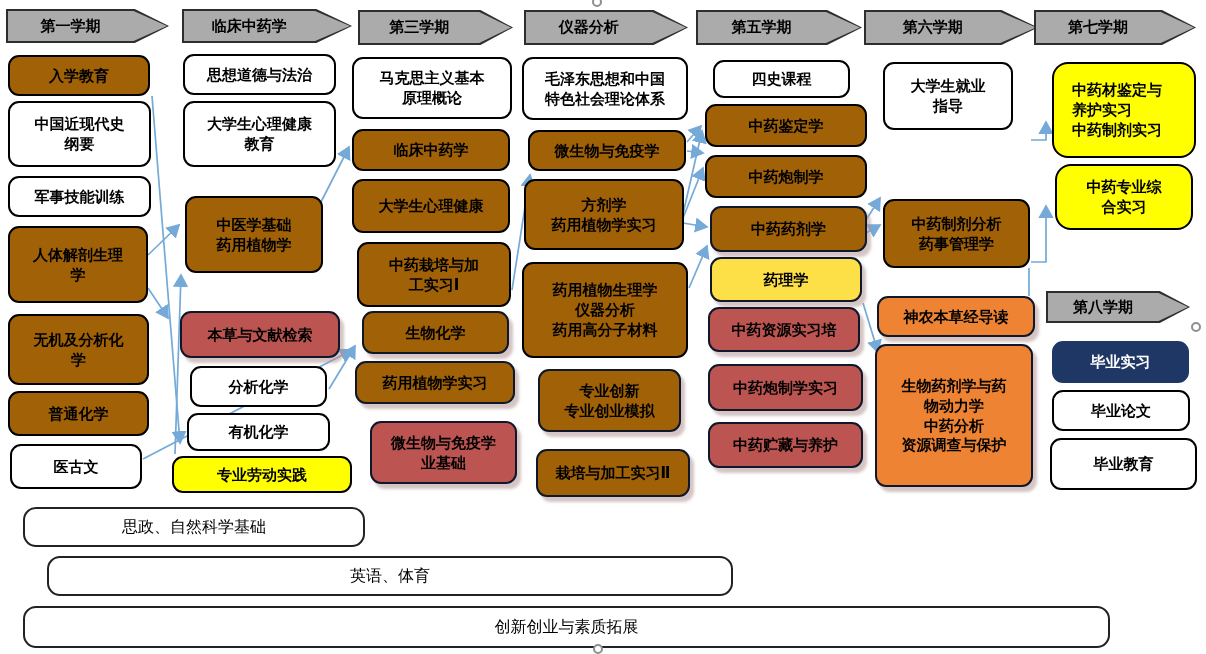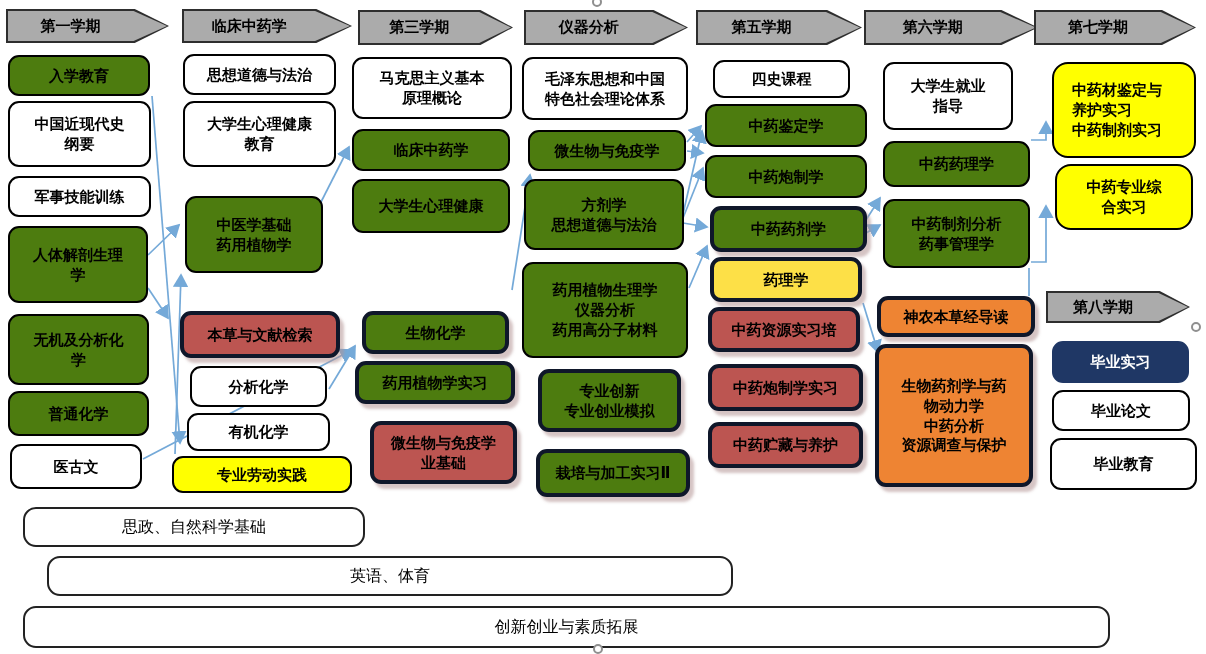--- a/index.html
+++ b/index.html
@@ -3,22 +3,22 @@
 <meta charset="utf-8">
 <style>
   html,body{margin:0;padding:0;background:#fff;}
   #canvas{position:relative;width:1206px;height:654px;background:#fff;overflow:hidden;
           font-family:"Liberation Sans","DejaVu Sans",sans-serif;}
   .arrows{position:absolute;left:0;top:0;z-index:1;}
   .node{position:absolute;z-index:2;display:flex;align-items:center;justify-content:center;
         text-align:center;white-space:pre-line;font-weight:bold;font-size:15px;line-height:1.32;
         border-radius:11px;box-sizing:border-box;color:#000;padding:2px 6px;}
   .hard{border:2px solid #000;}
-  .soft{border:4px solid #0f172a;box-shadow:4px 5px 3px rgba(178,148,148,.55);}
-  .green{background:#4d7c0f;}
+  .soft{border:2px solid #0f172a;box-shadow:4px 5px 3px rgba(178,148,148,.55);}
+  .green{background:#a16207;}
   .lgreen{background:#fde047;}
   .white{background:#ffffff;}
   .red{background:#BC5551;}
   .orange{background:#EE8433;}
   .yellow{background:#FFFF00;}
   .navy{background:#1F3765;color:#fff;border:2px solid #1F3765;}
   .r16{border-radius:16px;}
   .ta-left{justify-content:flex-start;text-align:left;padding-left:18px;}
   .sem{position:absolute;z-index:2;}
   .sem .outer{position:absolute;inset:0;background:#2e2e2e;
@@ -126,49 +126,50 @@
 药用植物学</div>
   <div class="node red soft" style="left:180px;top:311px;width:160px;height:47px">本草与文献检索</div>
   <div class="node white hard" style="left:190px;top:366px;width:137px;height:41px">分析化学</div>
   <div class="node white hard" style="left:187px;top:413px;width:143px;height:38px">有机化学</div>
   <div class="node yellow hard" style="left:172px;top:456px;width:180px;height:37px">专业劳动实践</div>
 
   <div class="node white hard" style="left:352px;top:57px;width:160px;height:62px">马克思主义基本
 原理概论</div>
   <div class="node green hard" style="left:352px;top:129px;width:158px;height:42px">临床中药学</div>
   <div class="node green hard" style="left:352px;top:179px;width:158px;height:54px">大学生心理健康</div>
+  <div class="node green hard" style="left:357px;top:242px;width:154px;height:65px">中药栽培与加
+工实习Ⅰ</div>
   <div class="node green soft" style="left:362px;top:311px;width:147px;height:43px">生物化学</div>
   <div class="node green soft" style="left:355px;top:361px;width:160px;height:43px">药用植物学实习</div>
   <div class="node red soft" style="left:370px;top:421px;width:147px;height:63px">微生物与免疫学
 业基础</div>
 
   <div class="node white hard" style="left:522px;top:57px;width:166px;height:63px">毛泽东思想和中国
 特色社会理论体系</div>
   <div class="node green hard" style="left:528px;top:130px;width:158px;height:41px">微生物与免疫学</div>
   <div class="node green hard" style="left:524px;top:179px;width:160px;height:71px">方剂学
-思想道德与法治</div>
+药用植物学实习</div>
   <div class="node green hard" style="left:522px;top:262px;width:166px;height:96px">药用植物生理学
 仪器分析
 药用高分子材料</div>
   <div class="node green soft" style="left:538px;top:369px;width:143px;height:63px">专业创新
 专业创业模拟</div>
   <div class="node green soft" style="left:536px;top:449px;width:154px;height:48px">栽培与加工实习Ⅱ</div>
 
   <div class="node white hard" style="left:713px;top:60px;width:137px;height:38px">四史课程</div>
   <div class="node green hard" style="left:705px;top:104px;width:162px;height:43px">中药鉴定学</div>
   <div class="node green hard" style="left:705px;top:155px;width:162px;height:43px">中药炮制学</div>
   <div class="node green soft" style="left:710px;top:206px;width:157px;height:46px">中药药剂学</div>
   <div class="node lgreen soft" style="left:710px;top:257px;width:152px;height:45px">药理学</div>
   <div class="node red soft" style="left:708px;top:307px;width:152px;height:45px">中药资源实习培</div>
   <div class="node red soft" style="left:708px;top:364px;width:155px;height:47px">中药炮制学实习</div>
   <div class="node red soft" style="left:708px;top:422px;width:155px;height:46px">中药贮藏与养护</div>
 
   <div class="node white hard" style="left:883px;top:62px;width:130px;height:68px">大学生就业
 指导</div>
-  <div class="node green hard" style="left:883px;top:141px;width:147px;height:46px">中药药理学</div>
   <div class="node green hard" style="left:883px;top:199px;width:147px;height:69px">中药制剂分析
 药事管理学</div>
   <div class="node orange soft" style="left:877px;top:296px;width:158px;height:41px">神农本草经导读</div>
   <div class="node orange soft" style="left:875px;top:344px;width:158px;height:143px">生物药剂学与药
 物动力学
 中药分析
 资源调查与保护</div>
 
   <div class="node yellow hard r16 ta-left" style="left:1052px;top:62px;width:144px;height:96px">中药材鉴定与
 养护实习

